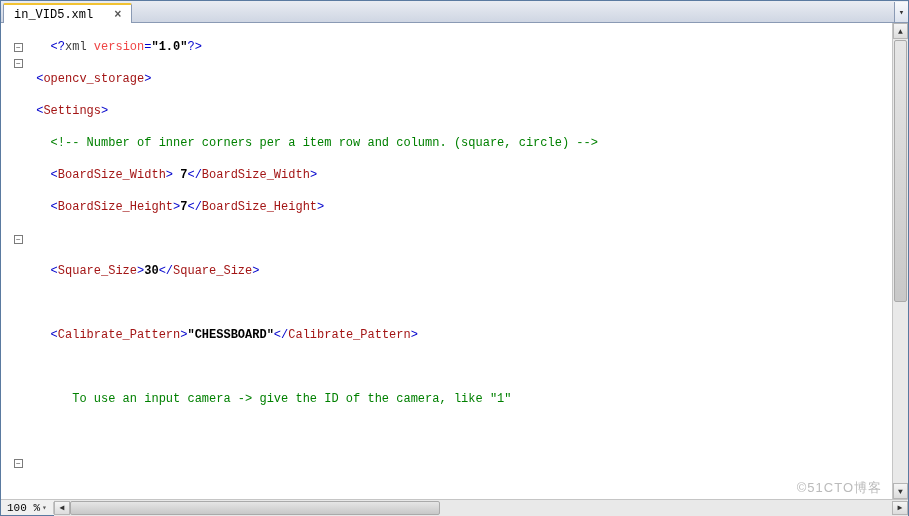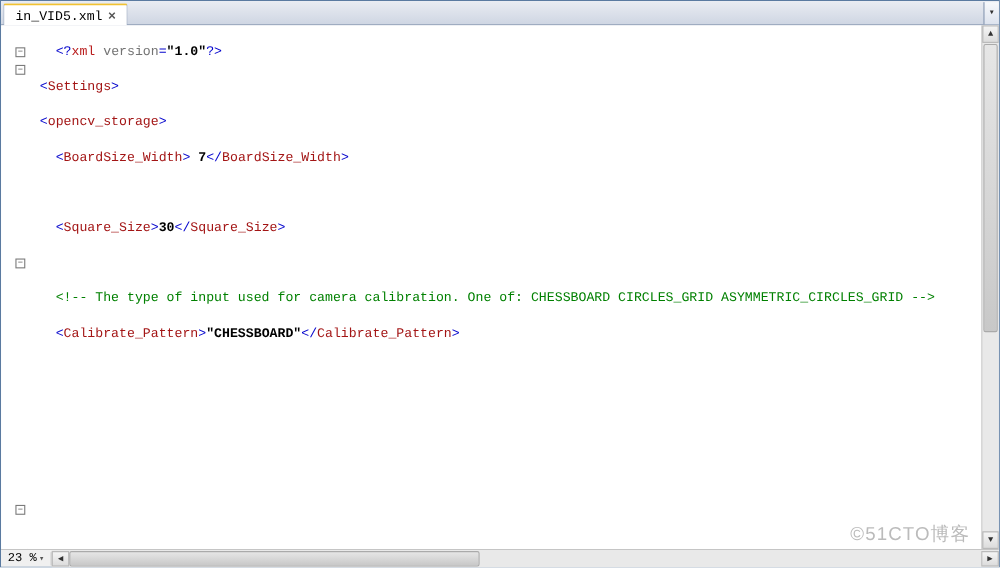--- a/index.html
+++ b/index.html
@@ -1,46 +1,46 @@
 <!DOCTYPE html>
 <html><head>
 <meta charset="utf-8">
 <style>
   * { margin:0; padding:0; box-sizing:border-box; font-family:Consolas,"Courier New",monospace; }
   html,body{width:909px;height:516px;overflow:hidden;background:#fff;}
   .frame{width:909px;height:516px;display:flex;flex-direction:column;border:1px solid #5a7aa0;}
   .tabbar{height:22px;background:linear-gradient(#e9ecf2,#cfd6e3);display:flex;align-items:flex-end;border-bottom:1px solid #8a9ab4;padding-left:2px;}
-  .tab{height:20px;padding:2px 10px 0 10px;font-size:12px;font-family:"Segoe UI",Tahoma,sans-serif;color:#1a1a1a;border:1px solid #8a9ab4;border-bottom:none;margin-right:1px;background:linear-gradient(#f7f9fc,#dde3ee);display:flex;align-items:center;gap:5px;border-radius:2px 2px 0 0;}
+  .tab{height:20px;padding:2px 10px 0 10px;font-size:12px;font-family:"Segoe UI",Tahoma,sans-serif;color:#1a1a1a;border:1px solid #8a9ab4;border-bottom:none;margin-right:1px;background:linear-gradient(#f7f9fc,#dde3ee);display:flex;align-items:center;gap:21px;border-radius:2px 2px 0 0;}
   .tab.active{background:#fff;border-top:2px solid #f1c232;position:relative;top:1px;color:#000;}
   .tab .x{font-weight:bold;color:#555;}
   .mini{width:14px;height:20px;margin-left:auto;display:flex;align-items:center;justify-content:center;color:#333;font-size:9px;border-left:1px solid #8a9ab4;background:linear-gradient(#f7f9fc,#dde3ee);}
   .body{flex:1;display:flex;overflow:hidden;position:relative;}
   .gutter{width:24px;background:#fff;border-right:0;}
   .gline{height:16px;display:flex;align-items:center;justify-content:flex-end;padding-right:2px;}
   .box{width:9px;height:9px;border:1px solid #7b7b7b;font-size:8px;line-height:7px;text-align:center;color:#4b4b4b;background:#fff;}
   .editor{flex:1;overflow:hidden;background:#fff;position:relative;}
   .vscroll{width:16px;background:#e9e9e9;border-left:1px solid #c5c5c5;display:flex;flex-direction:column;}
   .vsbtn{height:16px;background:linear-gradient(#f5f5f5,#dcdcdc);border:1px solid #b5b5b5;display:flex;align-items:center;justify-content:center;font-size:8px;color:#333;}
   .vthumb{margin:1px;background:linear-gradient(#e6e6e6,#c8c8c8);border:1px solid #aaa;border-radius:2px;}
   .code{font-size:12px;line-height:16px;white-space:pre;color:#000;padding-left:4px;}
   .ln{height:16px;}
-  .decl  {color:#b91c1c;font-family:Liberation Mono, monospace;}
+  .decl  {color:#404040;font-family:Liberation Mono, monospace;}
   .tag   {color:#a31515;}
-  .attr  {color:#737373;}
+  .attr  {color:#ef4444;}
   .punct {color:#0000cc;}
   .txt   {color:#000;font-weight:bold;}
   .cmt   {color:#008000;}
   .status{height:16px;background:#f0f0f0;border-top:1px solid #c5c5c5;display:flex;align-items:center;font-size:11px;font-family:"Segoe UI",Tahoma,sans-serif;}
   .zoom{padding:0 6px;border-right:1px solid #c5c5c5;display:flex;align-items:center;gap:2px;}
   .tri{font-size:8px;color:#555;}
   .hscroll{flex:1;height:16px;background:#e9e9e9;display:flex;align-items:center;}
   .hbtn{width:16px;height:14px;background:linear-gradient(#f5f5f5,#dcdcdc);border:1px solid #b5b5b5;display:flex;align-items:center;justify-content:center;font-size:8px;color:#333;}
   .htrack{flex:1;height:14px;background:#e9e9e9;position:relative;}
   .hthumb{position:absolute;left:0;top:0;width:45%;height:100%;background:linear-gradient(#e6e6e6,#c8c8c8);border:1px solid #aaa;border-radius:2px;}
-  .watermark{position:absolute;right:10px;bottom:2px;color:#bbb;font-size:17px;font-family:"Segoe UI",sans-serif;letter-spacing:1px;pointer-events:none;}
+  .watermark{position:absolute;right:10px;bottom:2px;color:#bbb;font-size:13px;font-family:"Segoe UI",sans-serif;letter-spacing:1px;pointer-events:none;}
 </style>
 </head>
 <body>
 
 <div class="frame">
 
   <div class="tabbar">
     <div class="tab active">
       <span>in_VID5.xml</span>
       <span class="x">×</span>
@@ -88,29 +88,31 @@
         <div class="gline"></div>
       <div class="gline">
           <span class="box">−</span>
         </div>
       <div class="gline"></div>
     </div>
 
     <div class="editor">
       <div class="code">
 <div class="ln">   <span class="punct">&lt;?</span><span class="decl">xml</span><span class="attr"> version</span><span class="punct">=</span><span class="txt">"1.0"</span><span class="punct">?&gt;</span></div>
+<div class="ln"> <span class="punct">&lt;</span><span class="tag">opencv_storage</span><span class="punct">&gt;</span></div>
 <div class="ln"> <span class="punct">&lt;</span><span class="tag">Settings</span><span class="punct">&gt;</span></div>
-<div class="ln"> <span class="punct">&lt;</span><span class="tag">opencv_storage</span><span class="punct">&gt;</span></div>
+<div class="ln">   <span class="cmt">&lt;!-- Number of inner corners per a item row and column. (square, circle) --&gt;</span></div>
 <div class="ln">   <span class="punct">&lt;</span><span class="tag">BoardSize_Width</span><span class="punct">&gt;</span><span class="txt"> 7</span><span class="punct">&lt;/</span><span class="tag">BoardSize_Width</span><span class="punct">&gt;</span></div>
+<div class="ln">   <span class="punct">&lt;</span><span class="tag">BoardSize_Height</span><span class="punct">&gt;</span><span class="txt">7</span><span class="punct">&lt;/</span><span class="tag">BoardSize_Height</span><span class="punct">&gt;</span></div>
 <div class="ln"></div>
 <div class="ln">   <span class="punct">&lt;</span><span class="tag">Square_Size</span><span class="punct">&gt;</span><span class="txt">30</span><span class="punct">&lt;/</span><span class="tag">Square_Size</span><span class="punct">&gt;</span></div>
 <div class="ln"></div>
-<div class="ln">   <span class="cmt">&lt;!-- The type of input used for camera calibration. One of: CHESSBOARD CIRCLES_GRID ASYMMETRIC_CIRCLES_GRID --&gt;</span></div>
 <div class="ln">   <span class="punct">&lt;</span><span class="tag">Calibrate_Pattern</span><span class="punct">&gt;</span><span class="txt">"CHESSBOARD"</span><span class="punct">&lt;/</span><span class="tag">Calibrate_Pattern</span><span class="punct">&gt;</span></div>
 <div class="ln"></div>
+<div class="ln">   <span class="cmt">   To use an input camera -&gt; give the ID of the camera, like "1"</span></div>
 
 
 
 
 
 
 
 
 
 
@@ -129,21 +131,21 @@
       <div class="vthumb" style="height:55%;"></div>
       <div style="flex:1"></div>
       <div class="vsbtn">
           <span>▼</span>
         </div>
     </div>
   </div>
 
   <div class="status">
     <div class="zoom">
-      <span>23 %</span>
+      <span>100 %</span>
       <span class="tri">▾</span>
     </div>
     <div class="hscroll">
       <div class="hbtn">
           <span>◀</span>
         </div>
       <div class="htrack">
           <div class="hthumb"></div>
         </div>
       <div class="hbtn">

